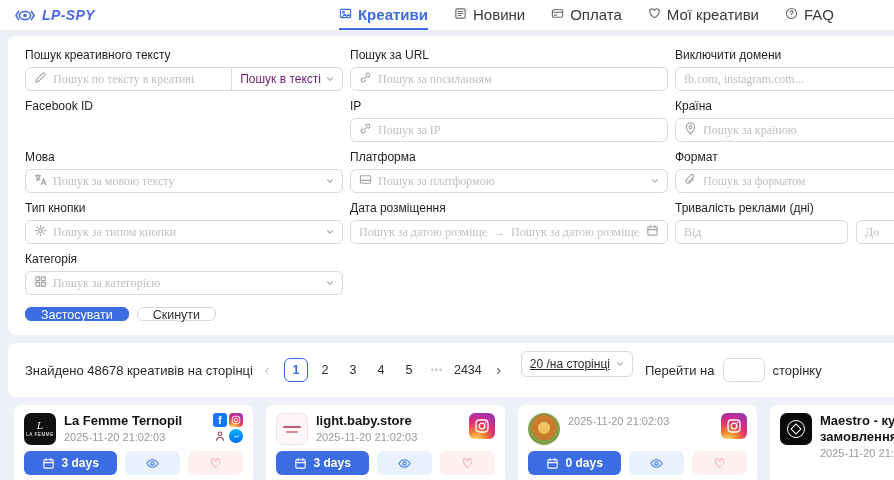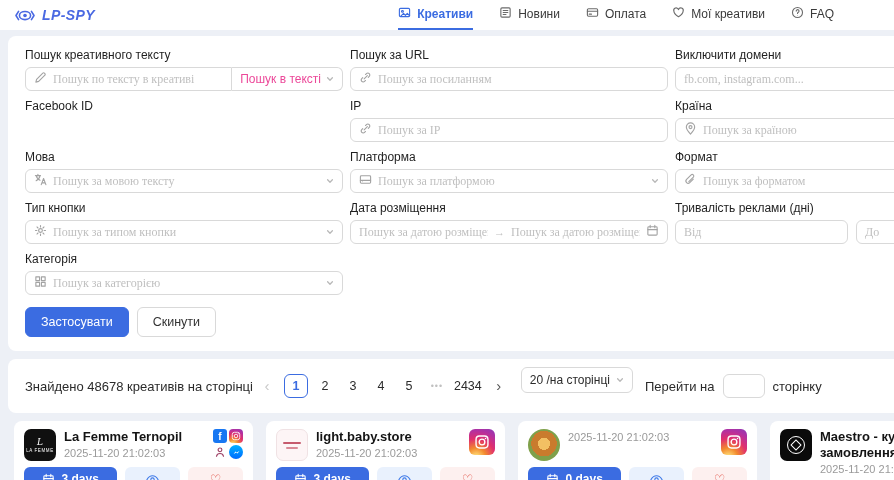--- a/index.html
+++ b/index.html
@@ -8,21 +8,21 @@
     font-family:"Liberation Sans",sans-serif;-webkit-font-smoothing:antialiased;
   }
   .viewport{width:894px;height:480px;overflow:hidden;position:relative;}
 
   
   header{height:30px;background:#fff;display:flex;align-items:center;padding:0 14px;box-sizing:border-box;}
   .logo{display:flex;align-items:center;gap:6px;}
   .logo-text{font-size:14px;font-weight:800;font-style:italic;color:#4a69e2;letter-spacing:.4px;}
   nav{margin-left:auto;display:flex;gap:26px;padding-right:46px;}
   .nav-item{display:flex;align-items:center;gap:6px;height:30px;box-sizing:border-box;
-    font-size:12px;color:#3a3a3a;border-bottom:2px solid transparent;cursor:pointer;}
+    font-size:15px;color:#3a3a3a;border-bottom:2px solid transparent;cursor:pointer;}
   .nav-item svg{stroke:#6b6b6b;}
   .nav-item.active{color:#3b6ce1;border-bottom-color:#3b6ce1;font-weight:600;}
   .nav-item.active svg{stroke:#3b6ce1;}
 
   
   svg.i{width:13px;height:13px;fill:none;stroke-width:1.2;stroke-linecap:round;stroke-linejoin:round;flex:none;}
   .ficon svg{stroke:#a3a3a3;}
 
   
   .content{width:1012px;}
@@ -31,43 +31,43 @@
   .fgrid{display:grid;grid-template-columns:318px 318px 1fr;column-gap:7px;row-gap:8px;}
   .flabel{font-size:12px;font-weight:500;color:#1f1f1f;margin-bottom:5px;line-height:14px;}
   .inputwrap{display:flex;align-items:center;gap:6px;height:24px;box-sizing:border-box;
     border:1px solid #d9d9d9;border-radius:6px;background:#fff;padding:0 8px;}
   .inputwrap input{border:none;outline:none;flex:1;min-width:0;font-size:12px;color:#333;
     font-family:Liberation Serif, serif;background:transparent;padding:0;}
   .inputwrap input::placeholder{color:#bfbfbf;}
   .group{display:flex;align-items:stretch;}
   .group .inputwrap{flex:1;border-radius:6px 0 0 6px;}
   .addon{display:flex;align-items:center;gap:5px;border:1px solid #d9d9d9;border-left:none;
-    border-radius:0 6px 6px 0;padding:0 8px;font-size:12px;color:#ec4899;white-space:nowrap;cursor:pointer;text-align:right;}
+    border-radius:0 6px 6px 0;padding:0 8px;font-size:12px;color:#701a75;white-space:nowrap;cursor:pointer;text-align:right;}
   .chev{width:8px;height:8px;flex:none;}
   .chev svg{width:8px;height:8px;fill:none;stroke:#b8b8b8;stroke-width:1.6;stroke-linecap:round;stroke-linejoin:round;display:block;}
   .range-arrow{color:#bfbfbf;font-size:11px;flex:none;}
   .two-inputs{display:flex;gap:8px;}
   .two-inputs .inputwrap{flex:1;}
   .btn-row{margin-top:12px;display:flex;gap:8px;}
-  button{font-family:"Liberation Sans",sans-serif;font-size:12.5px;border-radius:6px;cursor:pointer;height:30px;padding:0 15px;}
+  button{font-family:"Liberation Sans",sans-serif;font-size:12.5px;border-radius:6px;cursor:pointer;height:14px;padding:0 15px;}
   .btn-primary{background:#3b6ce1;border:1px solid #3b6ce1;color:#fff;font-weight:500;}
   .btn-default{background:#fff;border:1px solid #d9d9d9;color:#333;text-align:right;}
 
   
   .pagination-bar{background:#fff;border-radius:8px;margin:8px 0 0 8px;width:1002px;height:54px;
     box-sizing:border-box;display:flex;align-items:center;padding:0 17px;font-size:13px;color:#2b2b2b;}
   .summary{}
   .pg{min-width:22px;height:22px;line-height:22px;text-align:center;margin:0 3px;border-radius:6px;
     cursor:pointer;font-size:12.5px;color:#2b2b2b;}
   .pg.active{border:1px solid #3b6ce1;color:#3b6ce1;font-weight:600;}
   .pg.prev{color:#c9c9c9;font-size:15px;}
   .pg.next{color:#555;font-size:15px;}
   .pg.dots{color:#c0c0c0;letter-spacing:1px;font-size:9px;}
   .size-select{display:flex;align-items:center;gap:6px;border:1px solid #d9d9d9;border-radius:6px;
-    height:24px;padding:0 8px;margin:0 10px 12px 8px;font-size:12px;color:#2b2b2b;cursor:pointer;white-space:nowrap;}
+    height:24px;padding:0 8px;margin:0 10px 12px 8px;font-size:12px;color:#2b2b2b;cursor:pointer;white-space:nowrap;text-decoration:underline;}
   .goto-label{margin:0 8px 0 2px;text-align:center;}
   .goto-input{width:42px;height:24px;box-sizing:border-box;border:1px solid #d9d9d9;border-radius:6px;
     margin-right:8px;outline:none;font-size:12px;padding:0 6px;}
   .goto-suffix{}
 
   
   .cards{display:flex;gap:13px;padding:8px 0 0 14px;}
   .card{width:239px;flex:none;background:#fff;border-radius:8px;box-sizing:border-box;padding:5px 10px 10px 10px;}
   .card-head{display:flex;gap:8px;align-items:flex-start;padding-top:3px;}
   .avatar{width:32px;height:32px;border-radius:7px;flex:none;display:flex;flex-direction:column;

